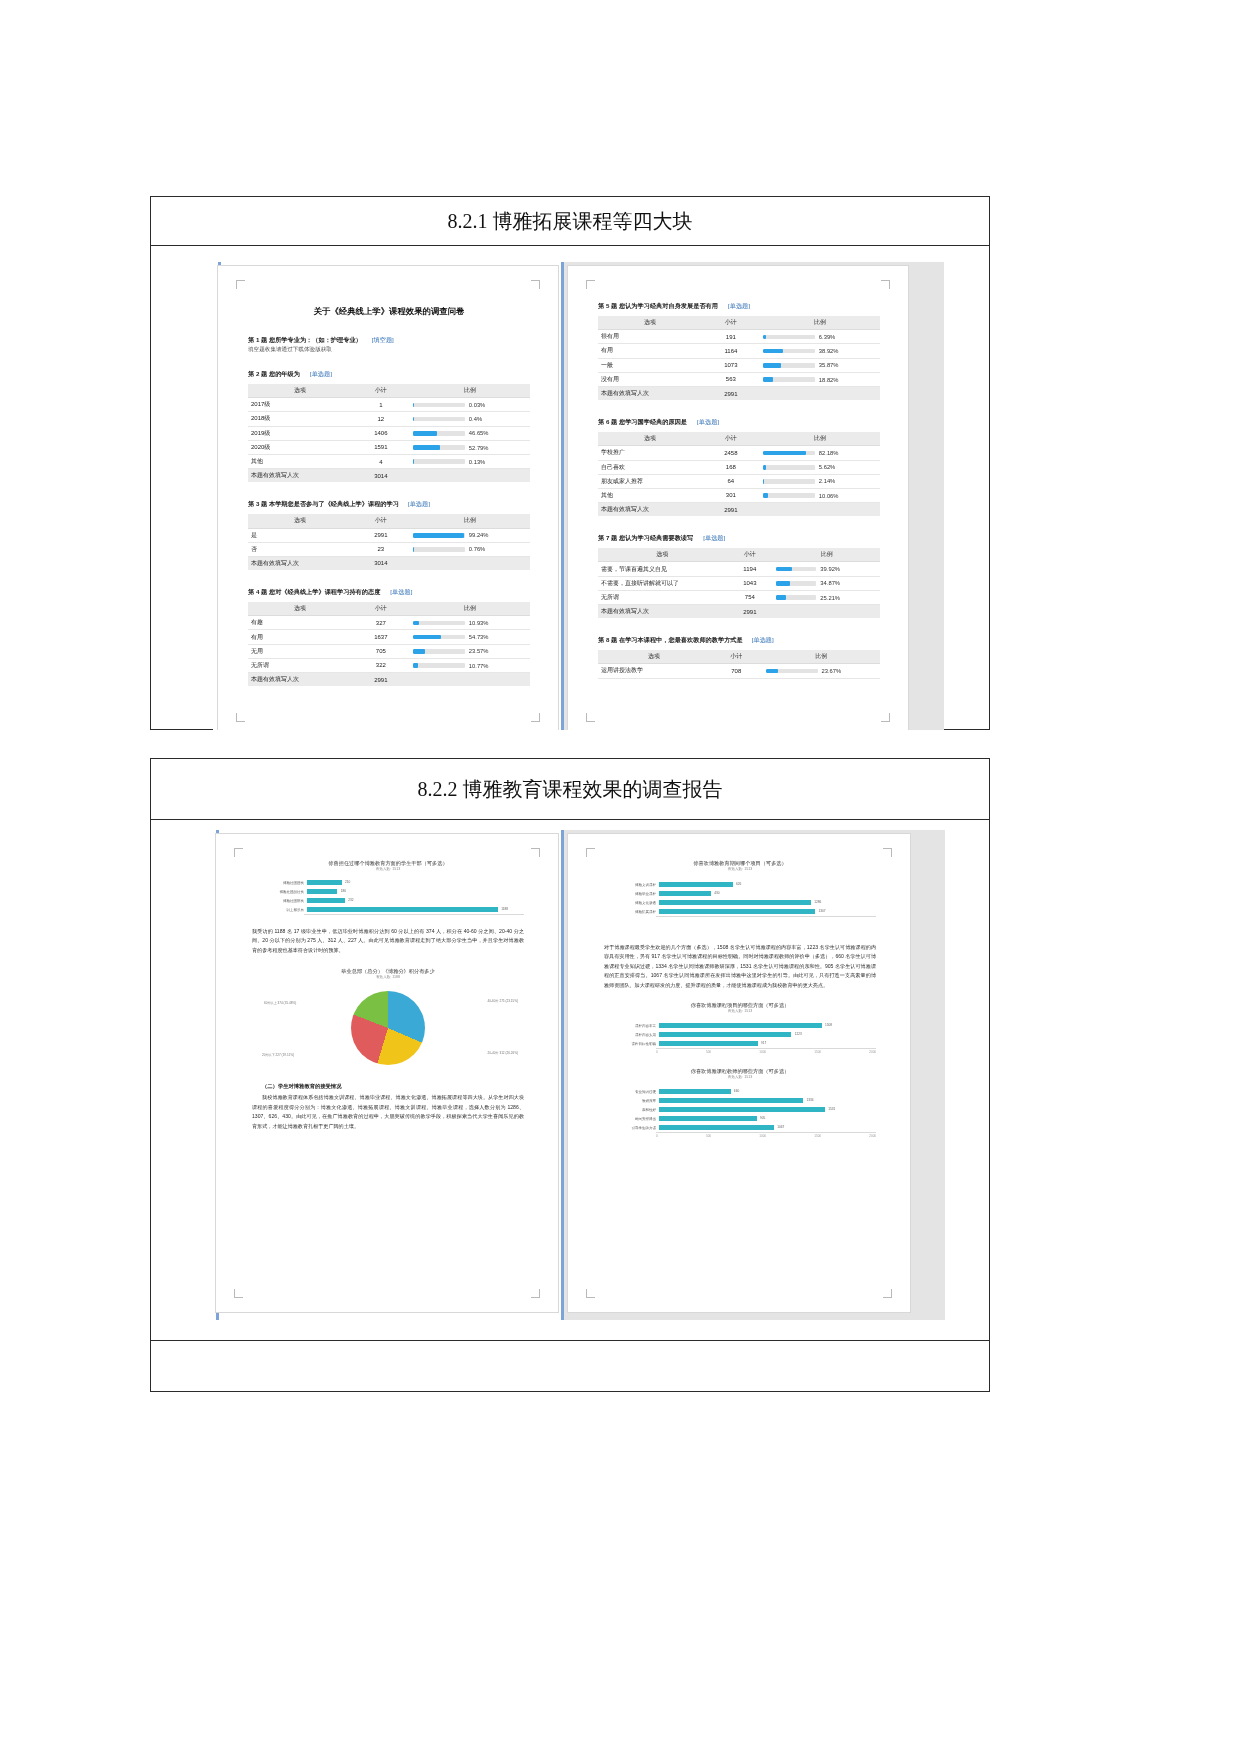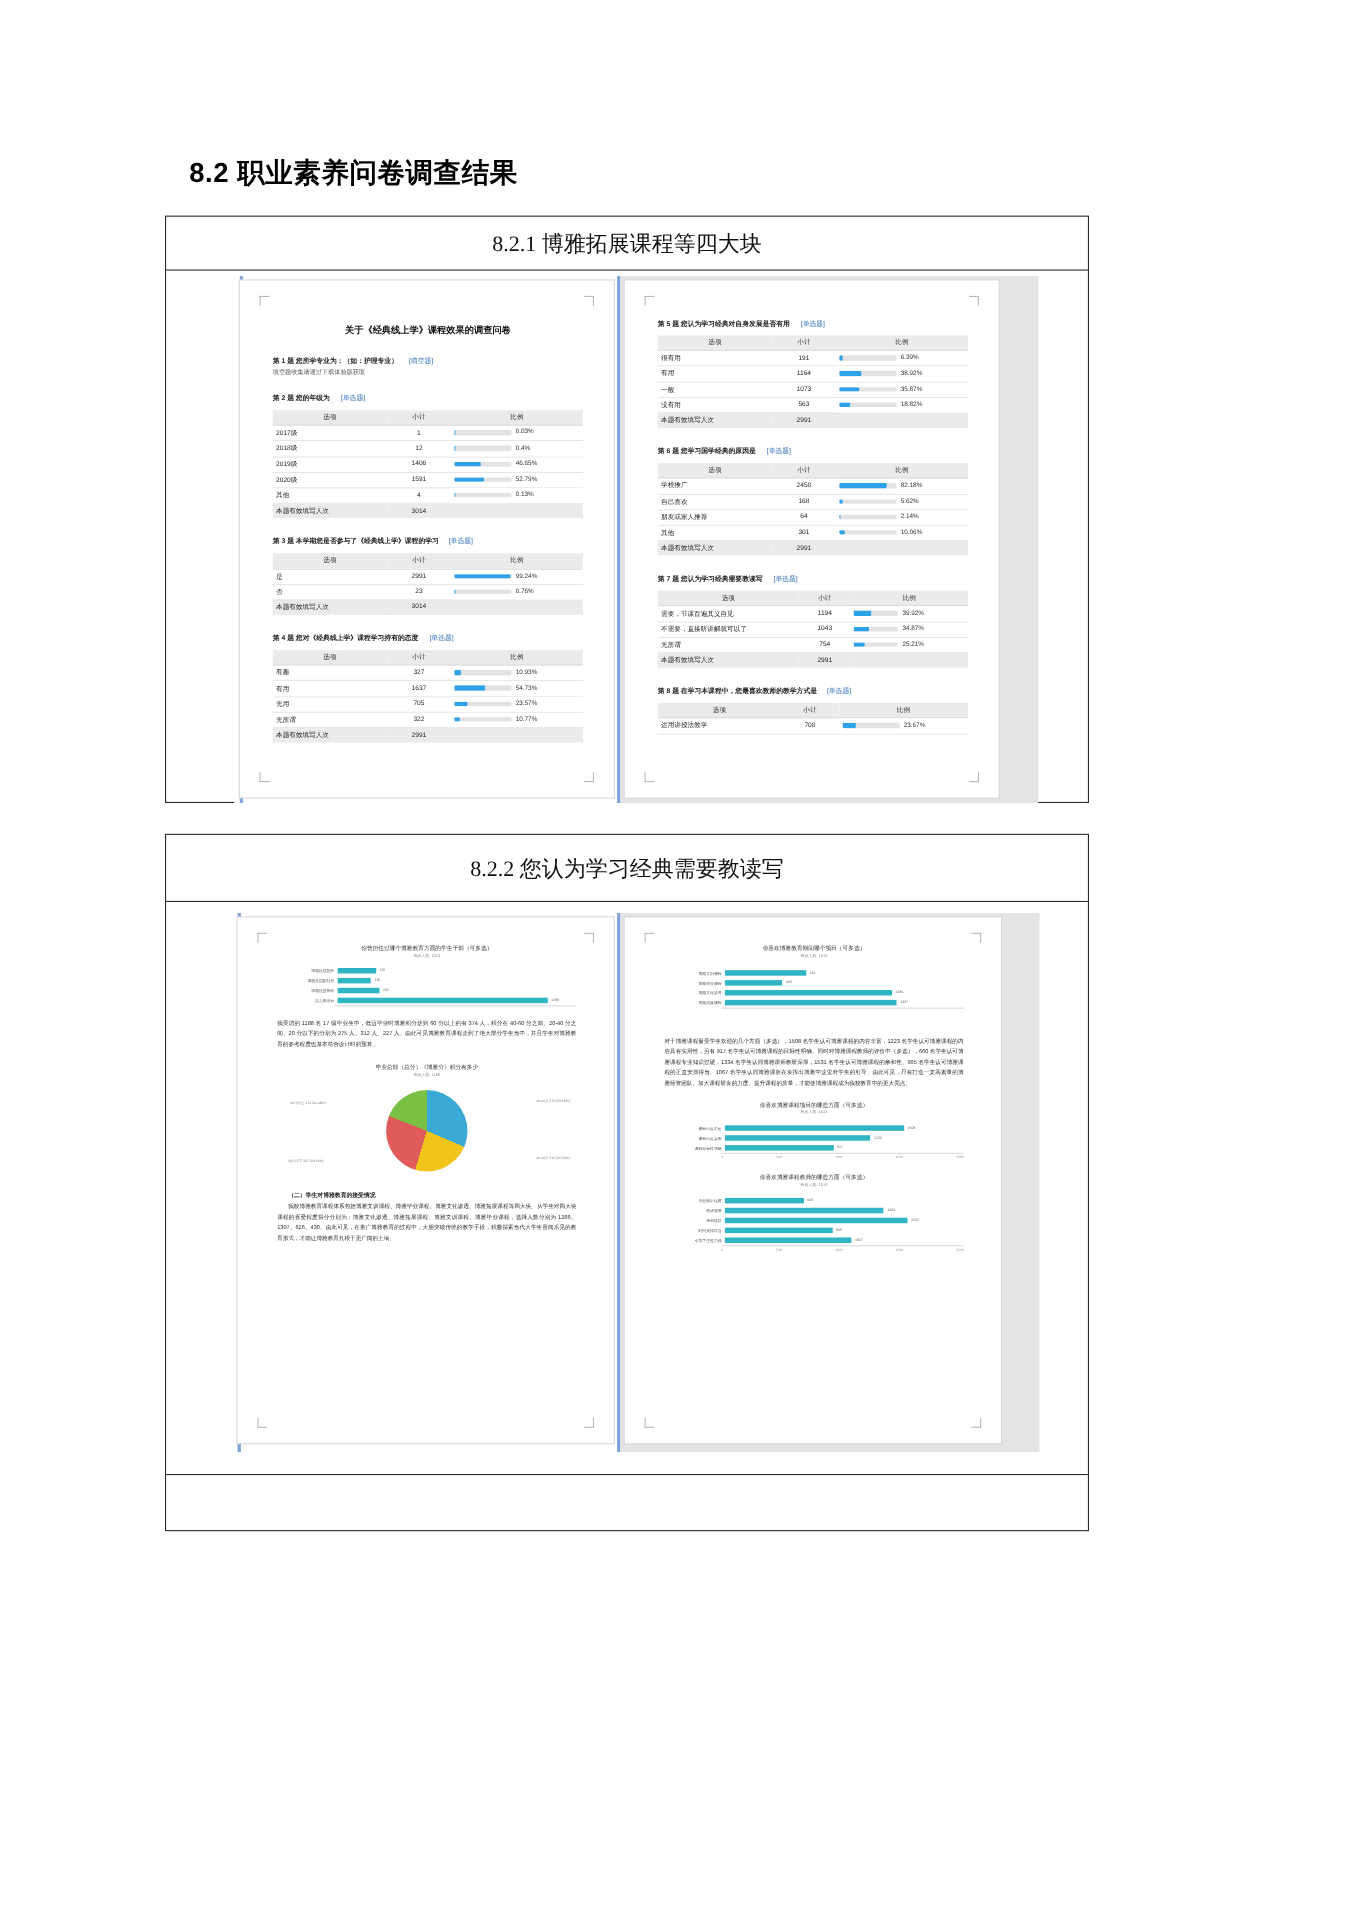--- a/index.html
+++ b/index.html
@@ -30,21 +30,21 @@
   .block-2-footer{position:absolute;left:0;bottom:0;width:100%;height:52px;border-top:1.5px solid #2b2b2b;box-sizing:border-box;}
 
   
   .docshot{position:absolute;background:#ffffff;}
   .docshot .sheet{position:absolute;background:#fff;box-shadow:0 0 0 1px #d8d8d8;}
   .gutter{position:absolute;background:#7ea3d8;}
   .gutter-sh{position:absolute;background:#e4e4e4;}
   .crop-mark{position:absolute;border-color:#b9b9b9;border-style:solid;border-width:0;}
 
   
-  .ds1{left:62px;top:5px;width:730px;height:480px;}
+  .ds1{left:62px;top:16px;width:730px;height:480px;}
   .ds1 .sheet-l{left:5px;top:4px;width:340px;height:470px;}
   .ds1 .sheet-r{left:355px;top:4px;width:340px;height:470px;}
 
   
   .q-line{font-family:"Liberation Sans",sans-serif;font-size:6.2px;font-weight:bold;color:#222;white-space:nowrap;}
   .q-tag{color:#2f6fb5;font-weight:normal;}
   .q-sub{font-family:"Liberation Sans",sans-serif;font-size:5.6px;color:#555;white-space:nowrap;font-weight:normal;}
   .doc-title{font-family:"Liberation Sans",sans-serif;font-size:8.4px;font-weight:bold;text-align:center;color:#111;}
 
   table.mini{border-collapse:collapse;width:100%;table-layout:fixed;font-family:"Liberation Sans",sans-serif;font-size:6px;color:#222;}
@@ -77,21 +77,20 @@
   .para-h{font-family:"Liberation Sans",sans-serif;font-size:5.3px;font-weight:bold;color:#1a1a1a;}
 
   .pie-wrap{position:relative;width:74px;height:74px;border-radius:50%;}
   .pie-lbl{position:absolute;font-family:"Liberation Sans",sans-serif;font-size:3.1px;color:#777;white-space:nowrap;}
 </style>
 </head>
 <body>
 
 <div class="page">
 
-  <div class="h2-title">8.2 职业素养问卷调查结果</div>
 
   <div class="block block-1">
     <div class="block-caption">8.2.1 博雅拓展课程等四大块</div>
     <div class="block-body">
 
       <div class="docshot ds1">
 
         <div class="gutter" style="left:348px;top:0;width:3px;height:480px;"></div>
         <div class="gutter" style="left:5px;top:0;width:3px;height:480px;"></div>
         <div class="gutter-sh" style="left:351px;top:0;width:380px;height:480px;"></div>
@@ -378,21 +377,21 @@
               </tbody>
             </table>
           </div>
         </div>
       </div>
 
     </div>
   </div>
 
   <div class="block block-2">
-    <div class="block-caption">8.2.2 您认为学习经典需要教读写</div>
+    <div class="block-caption">8.2.2 博雅教育课程效果的调查报告</div>
     <div class="block-body">
 
       <div class="docshot ds2">
         <div class="gutter" style="left:350px;top:0;width:3px;height:490px;"></div>
         <div class="gutter" style="left:5px;top:0;width:3px;height:490px;"></div>
         <div class="gutter-sh" style="left:353px;top:0;width:381px;height:490px;"></div>
 
         <div class="sheet sheet-l">
           <div class="crop-mark" style="left:18px;top:14px;width:8px;height:8px;border-left-width:.8px;border-top-width:.8px;"></div>
           <div class="crop-mark" style="right:18px;top:14px;width:8px;height:8px;border-right-width:.8px;border-top-width:.8px;"></div>

